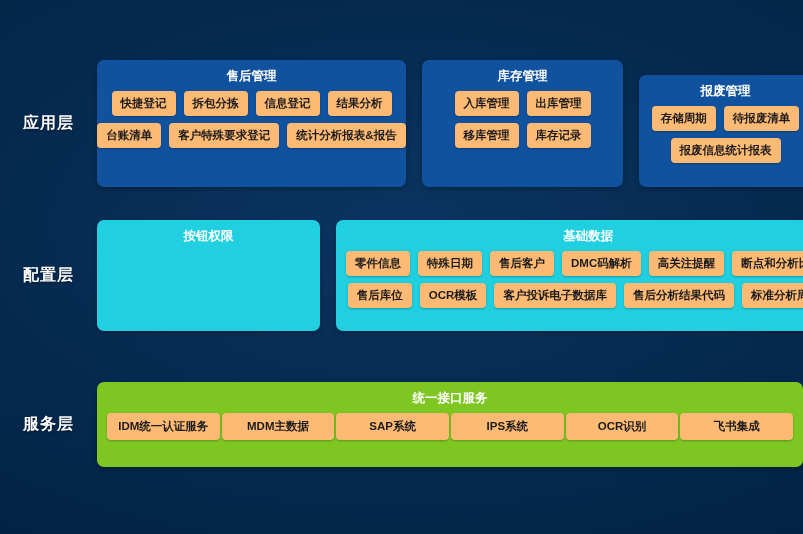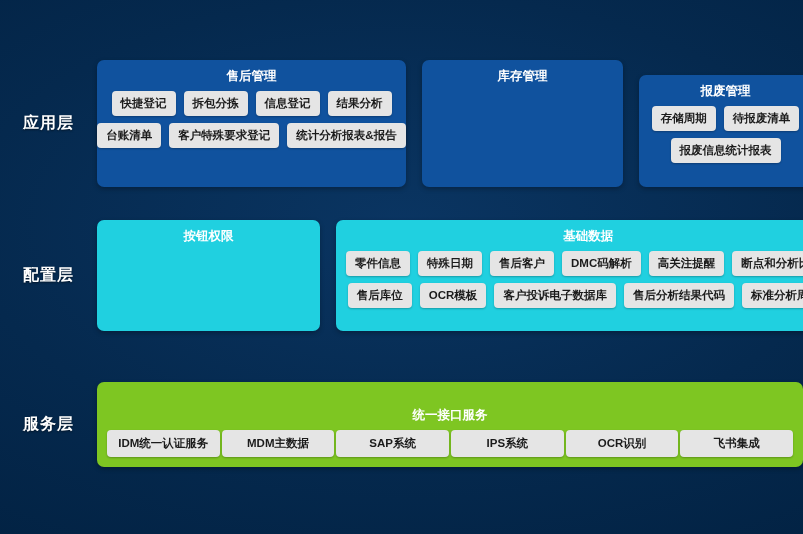--- a/index.html
+++ b/index.html
@@ -79,36 +79,36 @@
   }
 
   .btn-row {
     display: flex;
     gap: 8px;
     justify-content: center;
     width: 100%;
   }
 
   .chip {
-    background: #e5e5e5;
+    background: #fdba74;
     color: #1b1b1b;
     border-radius: 4px;
     font-size: 11.5px;
     font-weight: bold;
     line-height: 13px;
     padding: 6px 9px;
     white-space: nowrap;
     text-align: center;
     box-shadow: 0 1px 2px rgba(0,0,0,.25);
   }
 
   
   .card.blue  { background: #10529e; }
   .card.cyan  { background: #20d0e0; }
-  .card.green { background: #7ec622; justify-content: flex-end; }
+  .card.green { background: #7ec622; }
 
   .card.cyan  .card-title,
   .card.green .card-title { color: #ffffff; }
 
   
   #card-aftersales { width: 309px; }
   #card-inventory  { width: 201px; }
   #card-scrap      { width: 173px; margin-top: 15px; }
 
   
@@ -151,20 +151,30 @@
           <div class="btn-row">
             <div class="chip">台账清单</div>
             <div class="chip">客户特殊要求登记</div>
             <div class="chip">统计分析报表&amp;报告</div>
           </div>
         </div>
       </div>
 
       <div class="card blue" id="card-inventory">
         <div class="card-title">库存管理</div>
+        <div class="card-rows">
+          <div class="btn-row">
+            <div class="chip">入库管理</div>
+            <div class="chip">出库管理</div>
+          </div>
+          <div class="btn-row">
+            <div class="chip">移库管理</div>
+            <div class="chip">库存记录</div>
+          </div>
+        </div>
       </div>
 
       <div class="card blue" id="card-scrap">
         <div class="card-title">报废管理</div>
         <div class="card-rows">
           <div class="btn-row">
             <div class="chip">存储周期</div>
             <div class="chip">待报废清单</div>
           </div>
           <div class="btn-row">

